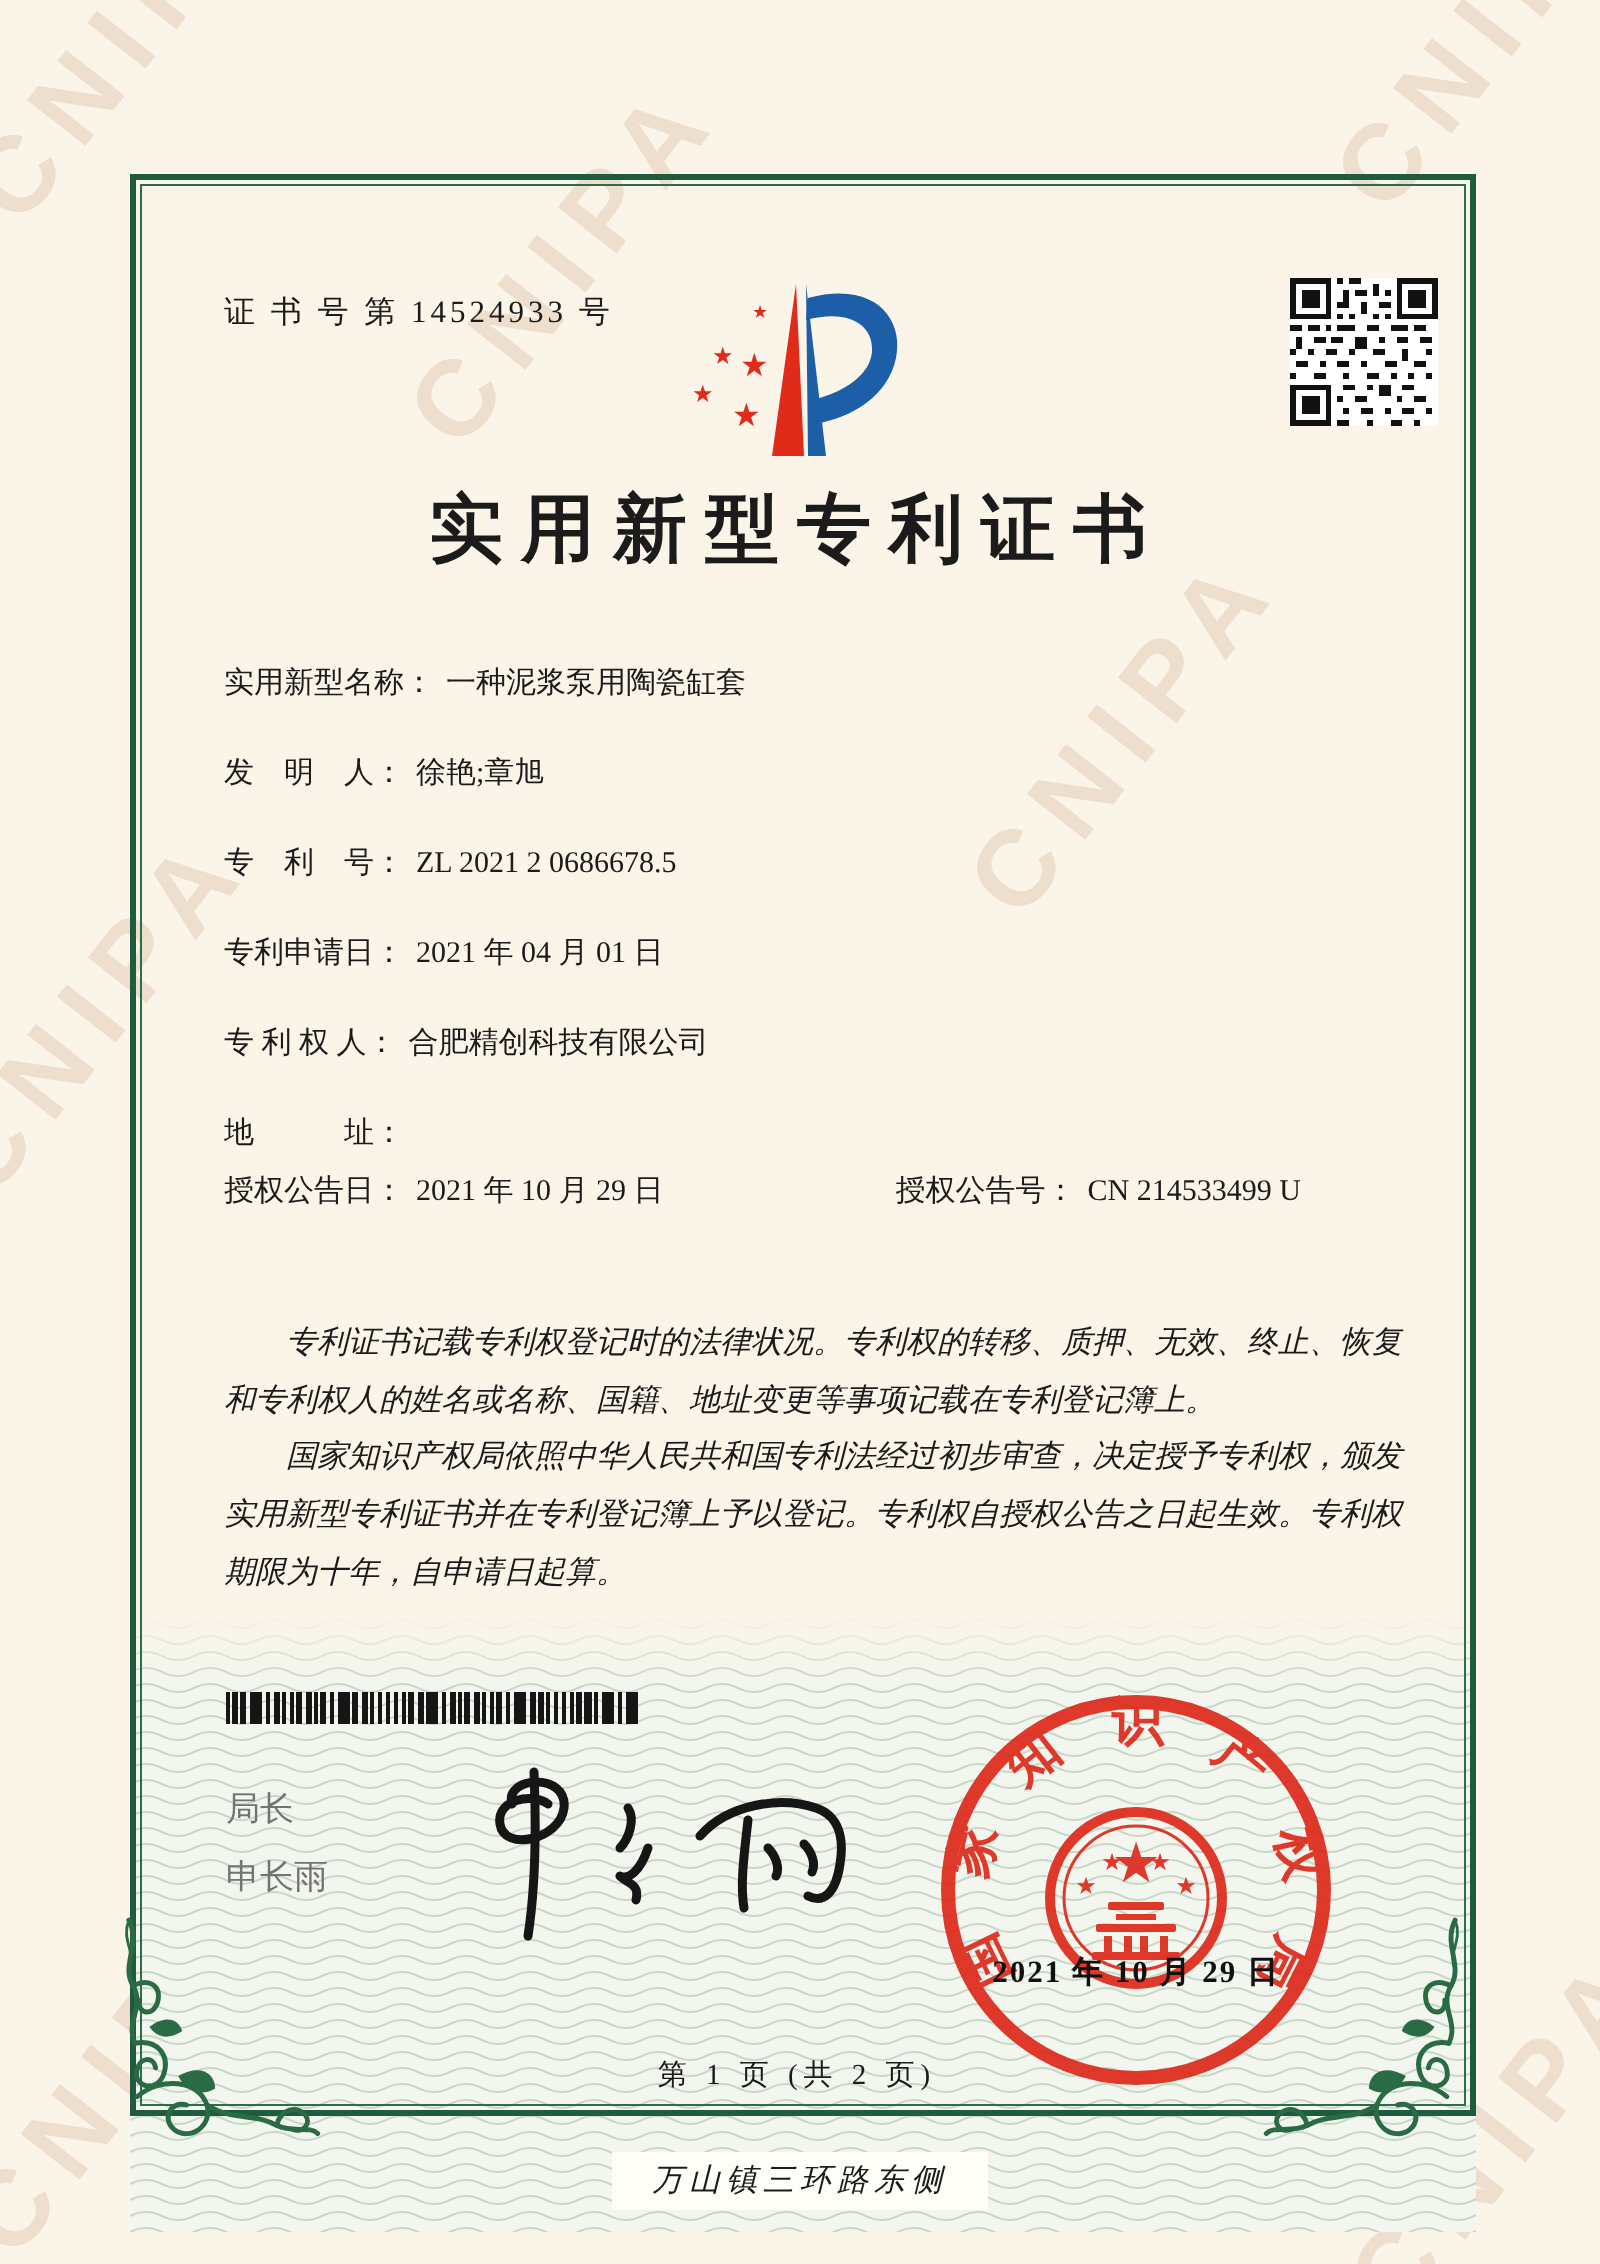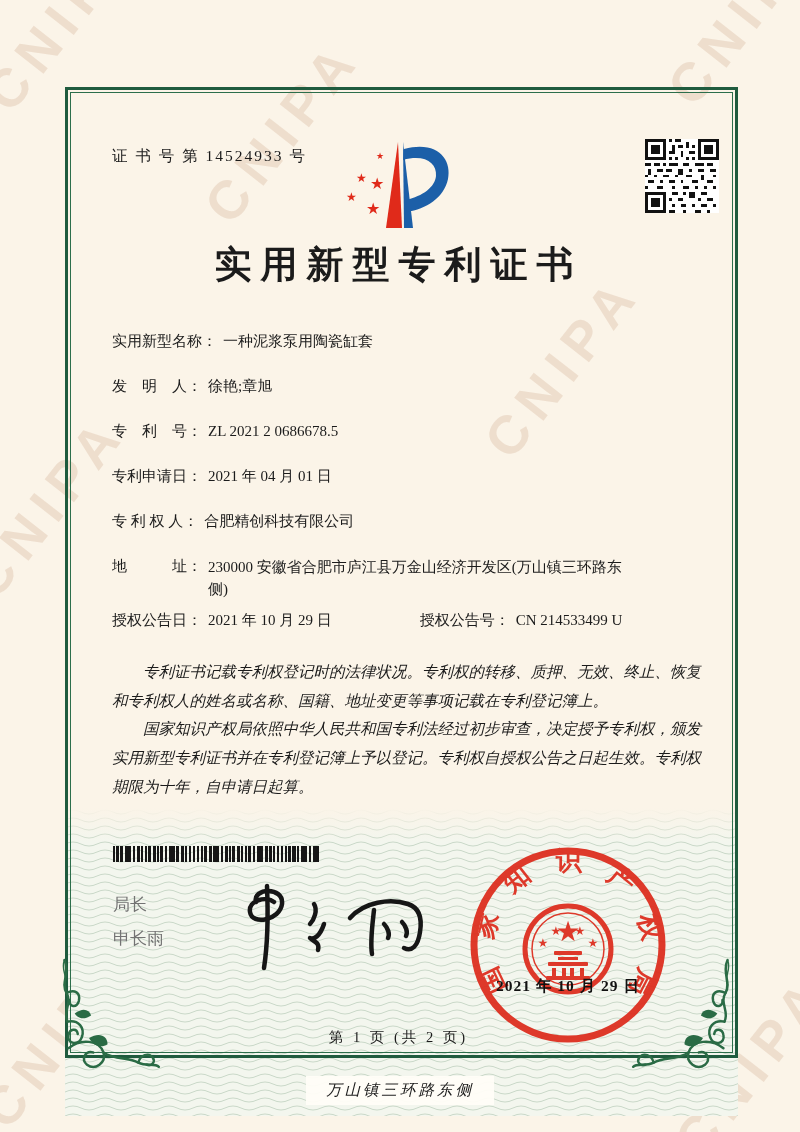--- a/index.html
+++ b/index.html
@@ -46,21 +46,21 @@
     left:65px;top:240px;width:667px;text-align:center;z-index:5;
     font-size:37px;font-weight:bold;letter-spacing:9px;
   }
   
   .fields{left:112px;top:332px;width:628px;z-index:5;font-size:15px;}
   .row{margin-bottom:26px;white-space:nowrap;}
   .row .lbl{display:inline-block;}
   .row .val{margin-left:6px;}
   .row-addr{display:flex;white-space:normal;margin-bottom:10px;}
   .row-addr .val{width:432px;line-height:1.45;margin-left:6px;}
-  .grant2{margin-left:88px;}
+  .grant2{margin-left:116px;}
   
   .bodytext{
     left:112px;top:658px;width:602px;z-index:5;
     font-size:15.5px;line-height:1.85;font-style:italic;
   }
   .bodytext p{margin:0;text-indent:2em;}
   
   .barcode{
     left:113px;top:846px;width:208px;height:16px;z-index:5;
     background-image:
@@ -236,21 +236,20 @@
   </div>
   <div class="row">
     <span class="lbl">专利申请日</span><span>：</span><span class="val">2021 年 04 月 01 日</span>
   </div>
   <div class="row">
     <span class="lbl">专 利 权 人</span><span>：</span><span class="val">合肥精创科技有限公司</span>
   </div>
   <div class="row row-addr">
     <span class="lbl">地　　　址</span>
       <span>：</span>
-      <span class="val">230000 安徽省合肥市庐江县万金山经济开发区(万山镇三环路东侧)</span>
   </div>
   <div class="row">
     <span><span class="lbl">授权公告日</span><span>：</span><span class="val">2021 年 10 月 29 日</span></span><span class="grant2"><span>授权公告号</span><span>：</span><span class="val">CN 214533499 U</span></span>
   </div>
 </div>
 
 <div class="abs bodytext">
   <p>专利证书记载专利权登记时的法律状况。专利权的转移、质押、无效、终止、恢复和专利权人的姓名或名称、国籍、地址变更等事项记载在专利登记簿上。</p>
   <p>国家知识产权局依照中华人民共和国专利法经过初步审查，决定授予专利权，颁发实用新型专利证书并在专利登记簿上予以登记。专利权自授权公告之日起生效。专利权期限为十年，自申请日起算。</p>
 </div>

